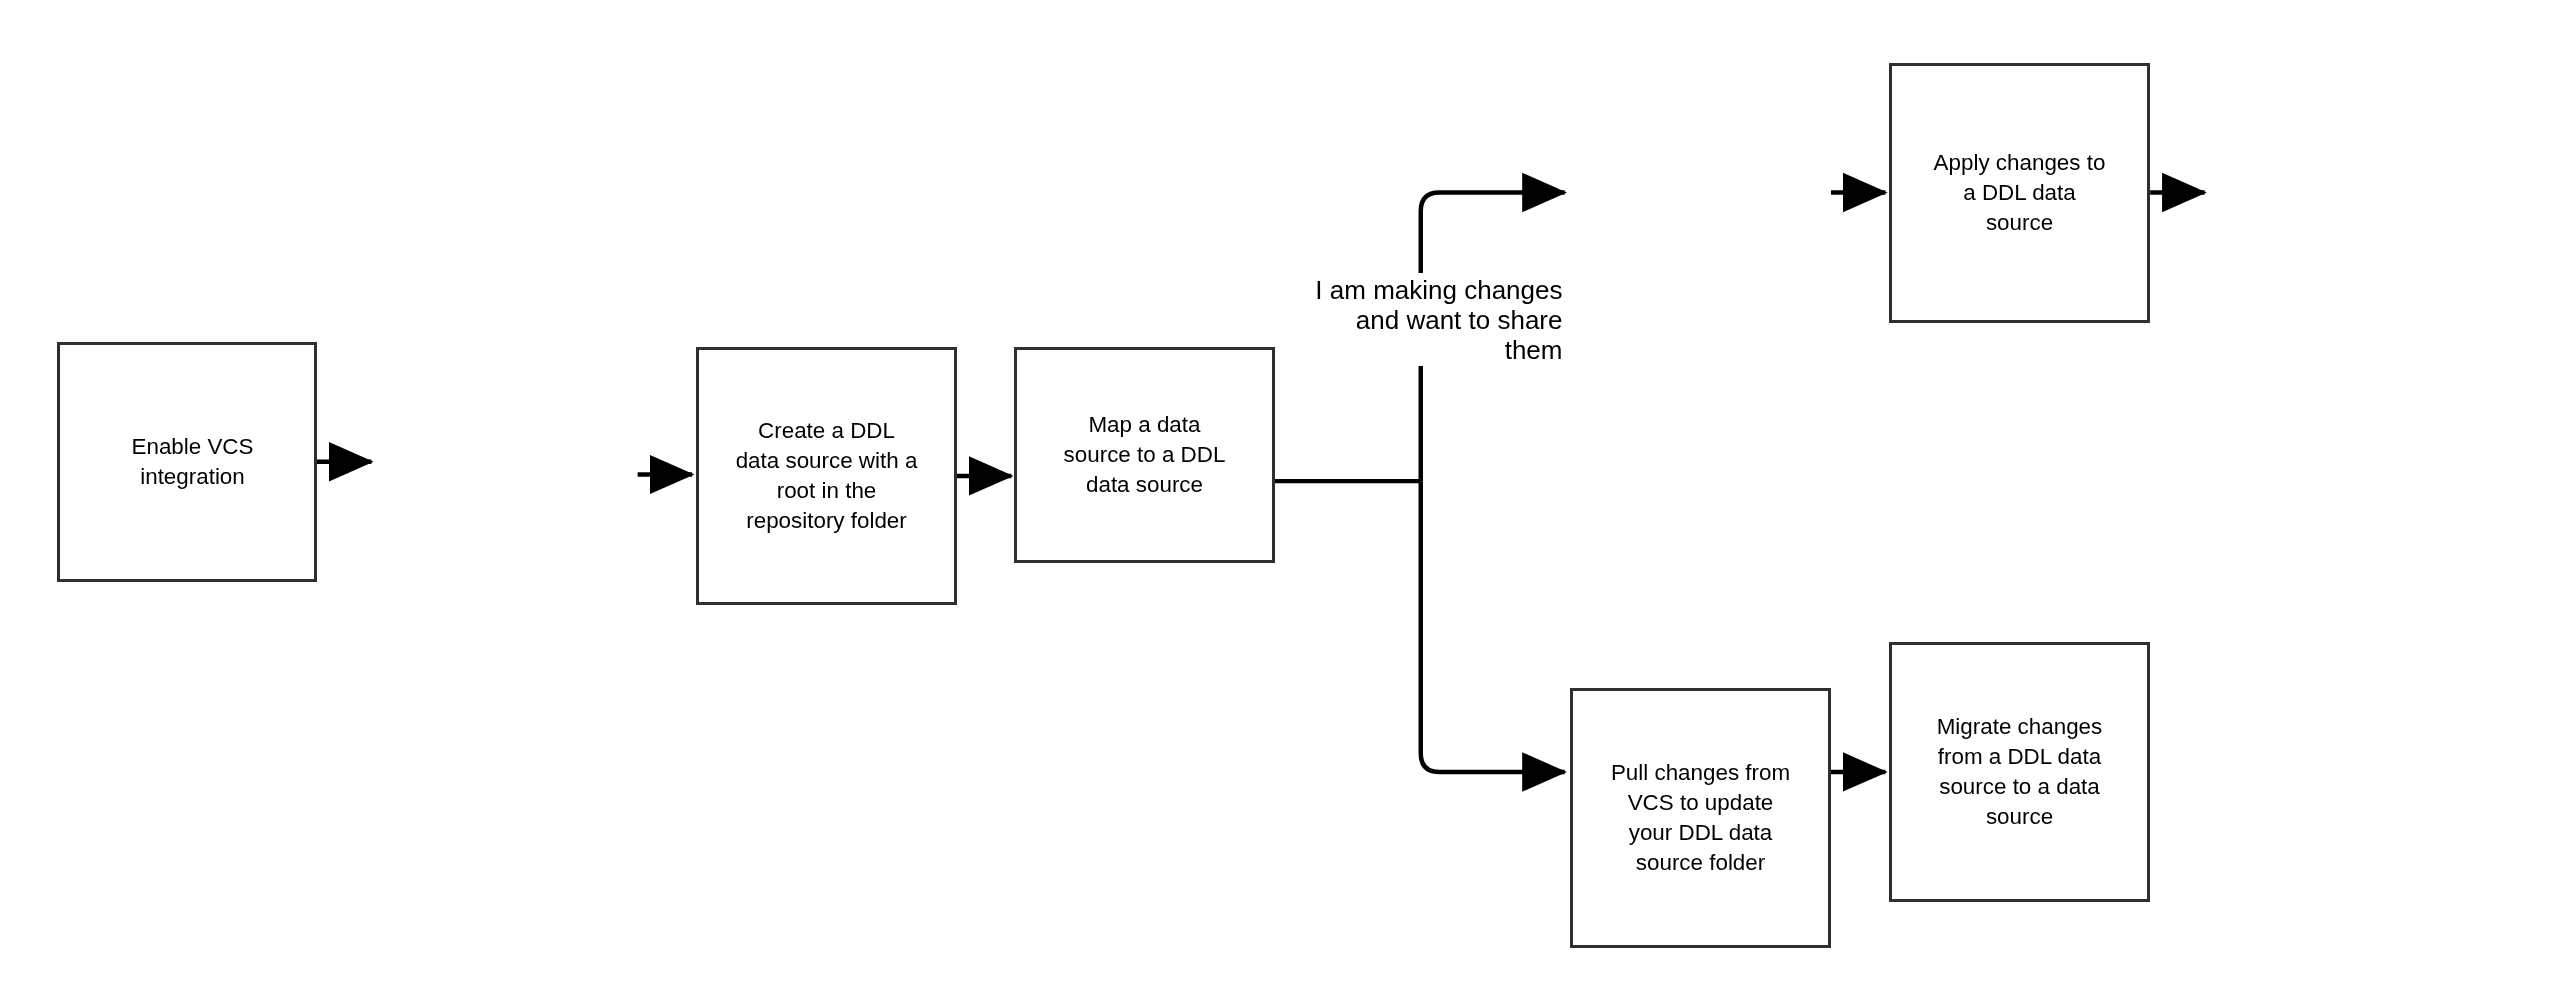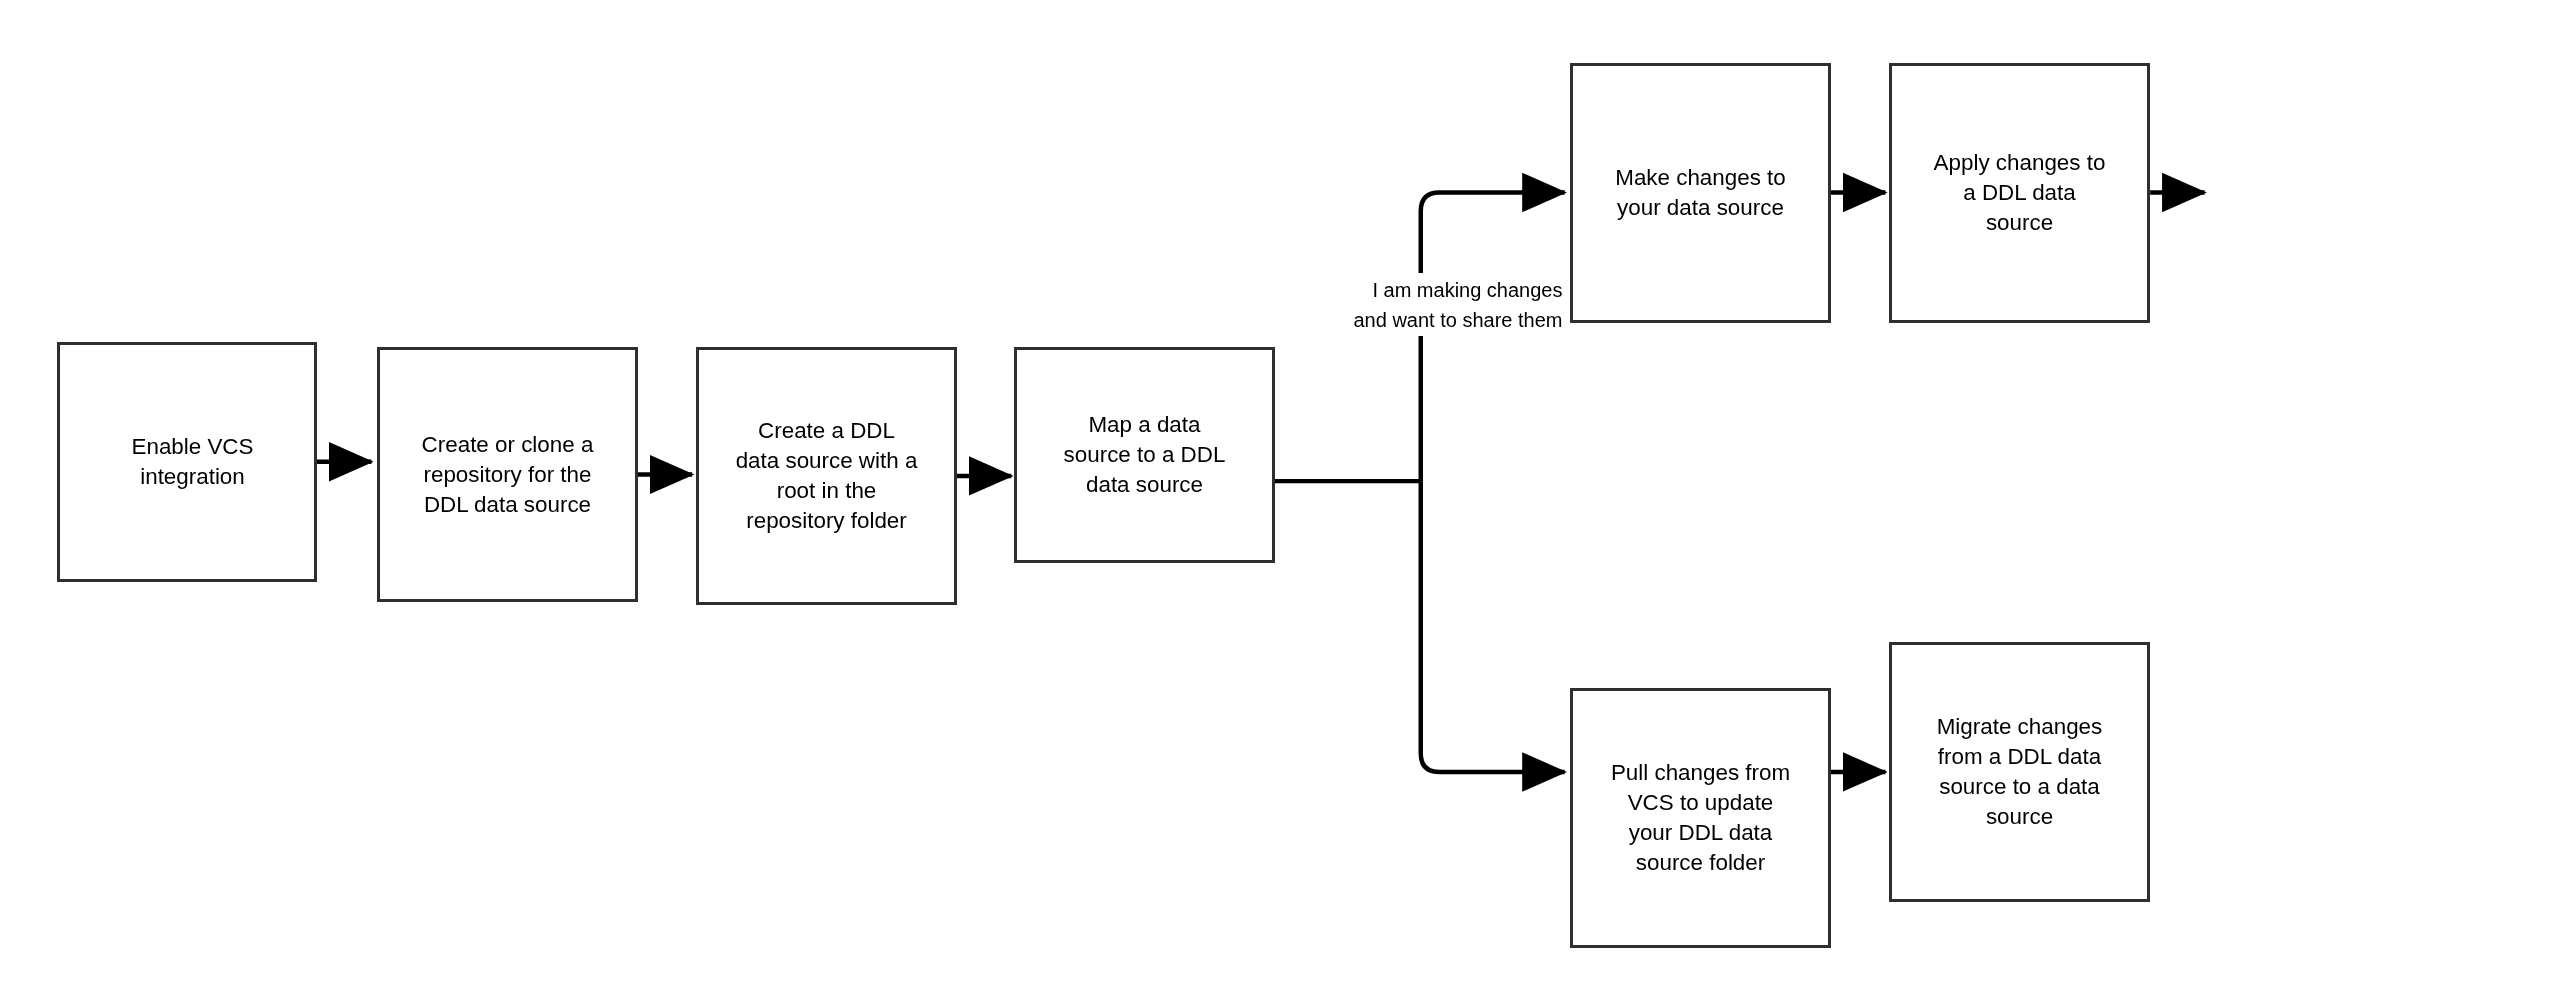--- a/index.html
+++ b/index.html
@@ -40,21 +40,21 @@
     font-family: "Liberation Sans", sans-serif;
     font-size: 22.4px;
     line-height: 30px;
     color: #000000;
     padding: 0 10.4px;
     white-space: pre-line;
   }
   .edge-label {
     position: absolute;
     font-family: "Liberation Sans", sans-serif;
-    font-size: 20px;
+    font-size: 26px;
     line-height: 30px;
     color: #000000;
     text-align: right;
     white-space: pre-line;
     background: #ffffff;
     padding: 1.5px 4.5px;
   }
 </style>
 </head>
 <body>
@@ -85,43 +85,34 @@
     <line x1="2883" y1="258" x2="2956" y2="258" stroke="#000000" stroke-width="6" marker-end="url(#arrow)"></line>
 
     <line x1="2455" y1="1035" x2="2528" y2="1035" stroke="#000000" stroke-width="6" marker-end="url(#arrow)"></line>
   </svg>
 
   <div class="node" style="left:57px; top:342px; width:260px; height:240px;padding-left:11px;">
     <div class="node-label">Enable VCS
 integration</div>
   </div>
 
-  <div class="node" style="left:377px; top:347px; width:261px; height:255px;">
-    <div class="node-label">Create or clone a
-repository for the
-DDL data source</div>
-  </div>
 
   <div class="node" style="left:696px; top:347px; width:261px; height:258px;">
     <div class="node-label">Create a DDL
 data source with a
 root in the
 repository folder</div>
   </div>
 
   <div class="node" style="left:1014px; top:347px; width:261px; height:216px;">
     <div class="node-label">Map a data
 source to a DDL
 data source</div>
   </div>
 
-  <div class="node" style="left:1570px; top:63px; width:261px; height:260px;">
-    <div class="node-label">Make changes to
-your data source</div>
-  </div>
 
   <div class="node" style="left:1889px; top:63px; width:261px; height:260px;">
     <div class="node-label">Apply changes to
 a DDL data
 source</div>
   </div>
 
 
   <div class="node" style="left:1570px; top:642px; width:261px; height:260px;margin-top:46px;">
     <div class="node-label">Pull changes from

